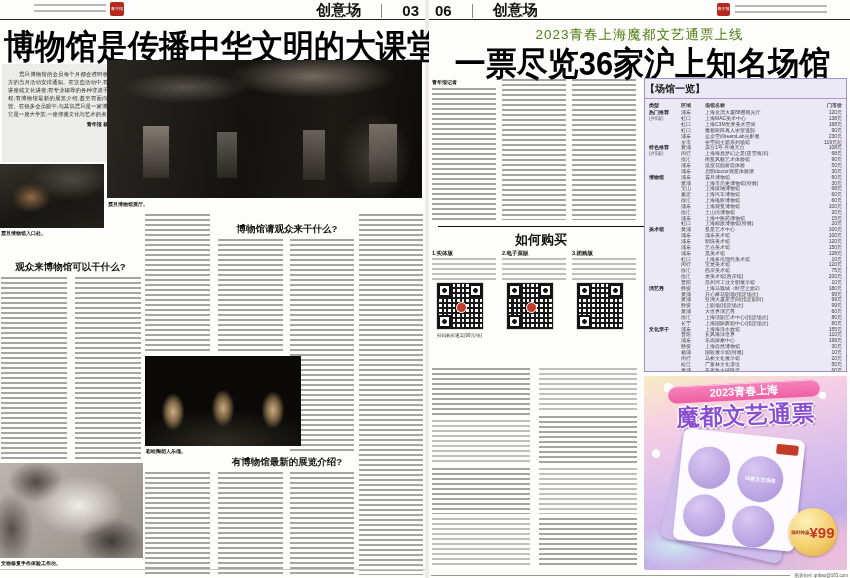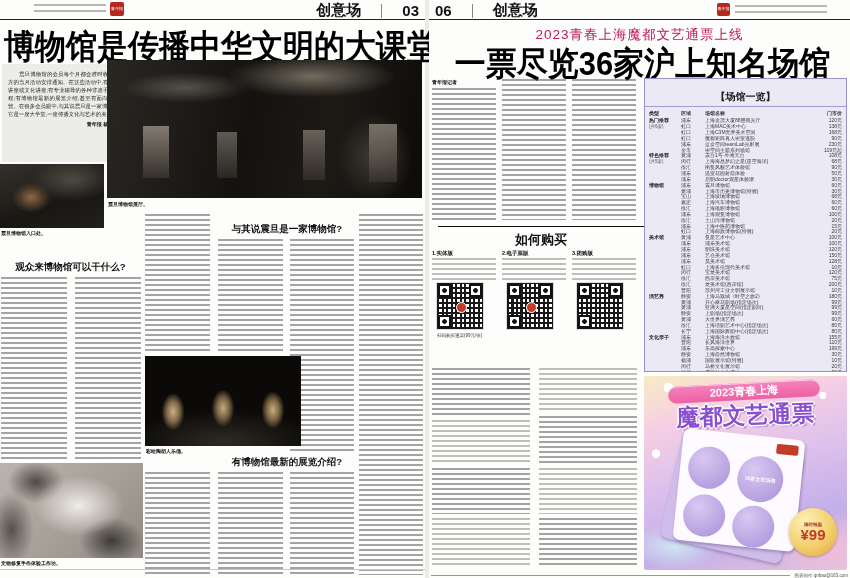--- a/index.html
+++ b/index.html
@@ -53,22 +53,22 @@
       repeating-linear-gradient(90deg,#181818 0 2px,transparent 2px 4.5px),
       repeating-linear-gradient(0deg,#181818 0 2px,rgba(255,255,255,.95) 2px 5px);
       position:absolute;outline:1px solid #ddd;}
   .qr .f{position:absolute;width:9px;height:9px;border:2px solid #111;
          background:radial-gradient(circle at 50% 50%,#111 2px,#fff 2.6px);}
   .qr .f.tl{top:1px;left:1px}.qr .f.tr{top:1px;right:1px}.qr .f.bl{bottom:1px;left:1px}
   .qr .dot{position:absolute;left:50%;top:50%;width:9px;height:9px;margin:-4.5px 0 0 -4.5px;
            background:#c43b2a;border:1.5px solid #fff;border-radius:50%;}
   
   #venueTable{background:#ece9f6;border:1px solid #9e90c6;box-sizing:border-box;overflow:hidden;}
-  #venueTable .tTitle{font-size:10px;font-weight:bold;color:#1a1a1a;text-align:center;
-                      padding:11px 0 2px;border-bottom:1px solid #a89bcb;}
+  #venueTable .tTitle{font-size:10px;font-weight:bold;color:#1a1a1a;text-align:left;
+                      padding:3px 0 2px;border-bottom:1px solid #a89bcb;}
   .thead{display:flex;font-size:5px;font-weight:bold;color:#333;padding:2.5px 4px 2px;}
   .trow{display:flex;font-size:5px;color:#3a3a3a;height:5.85px;align-items:center;padding:0 4px;}
   .tc0{width:32px;font-weight:bold;color:#1a1a1a;white-space:nowrap;overflow:hidden;}
   .tc0.note{font-weight:normal;color:#555;font-size:4.5px;}
   .tc1{width:24px;white-space:nowrap;overflow:hidden;}
   .tc2{flex:1;white-space:nowrap;overflow:hidden;}
   .tc3{width:26px;text-align:right;white-space:nowrap;}
   
   #poster{background:
      radial-gradient(circle 8px at 12% 6%,#fff 0 60%,transparent 62%),
@@ -86,27 +86,27 @@
           text-shadow:-1.5px 0 #fff,1.5px 0 #fff,0 -1.5px #fff,0 1.5px #fff,2px 2.5px 0 rgba(110,70,160,.35);}
   .card{position:absolute;border-radius:7px;}
   .cardBack{left:26px;top:64px;width:124px;height:112px;background:#cebcea;transform:rotate(13deg);box-shadow:1px 2px 3px rgba(90,60,130,.35);}
   .cardFront{left:34px;top:58px;width:122px;height:112px;background:#fdfbff;transform:rotate(6deg);
              box-shadow:1px 2px 3px rgba(90,60,130,.4);overflow:hidden;}
   .cc{position:absolute;border-radius:50%;background:radial-gradient(circle at 35% 30%,#d9c8f2,#a98fd8);}
   .cardFront .seal2{position:absolute;right:6px;top:6px;width:22px;height:10px;background:#c43b2a;border-radius:2px;}
   .cc .glyph{position:absolute;left:50%;top:50%;transform:translate(-50%,-50%);color:#fff;font-size:5px;font-weight:bold;white-space:nowrap;opacity:.9;}
   .badge{position:absolute;right:10px;bottom:14px;width:48px;height:48px;border-radius:50%;
          background:radial-gradient(circle at 35% 28%,#fdf0b8,#f3cf6d 55%,#dfa93e);
-         box-shadow:0 1px 3px rgba(120,80,20,.5);display:flex;flex-direction:column;align-items:center;justify-content:center;}
+         box-shadow:0 1px 3px rgba(120,80,20,.5);display:flex;align-items:center;justify-content:center;}
   .badge .small{font-size:4.5px;color:#a23c1e;font-weight:bold;}
   .badge .price{font-size:15px;font-weight:900;color:#c0392b;line-height:15px;}
   .footLine{position:absolute;display:flex;align-items:center;gap:4px;}
   .footLine .ln{flex:1;height:1px;background:#999;}
   .footLine .tx{font-size:4.5px;color:#555;white-space:nowrap;}
-  .kicker{font-size:13.5px;color:#be185d;text-align:center;letter-spacing:1px;}
+  .kicker{font-size:13.5px;color:#4d7c0f;text-align:center;letter-spacing:1px;}
   .leadBox{background:#ececea;box-sizing:border-box;padding:6px 6px;}
   .leadText{font-size:5.4px;line-height:8px;color:#1c1c1c;text-align:justify;text-indent:11px;}
   .byline{font-size:5px;font-weight:bold;color:#111;text-align:right;margin-top:3px;}
   .qrCaption{font-size:4.5px;color:#333;white-space:nowrap;}
   .introLead{font-size:5px;font-weight:bold;color:#111;white-space:nowrap;}
 </style>
 </head>
 <body>
 
 <div class="page" id="pageL">
@@ -139,21 +139,21 @@
 
   <div class="abs photo photoHall" style="left:107px;top:60px;width:315px;height:138px;">
     <div class="caseGlow" style="left:36px;top:66px;width:26px;height:52px;"></div>
     <div class="caseGlow" style="left:110px;top:72px;width:20px;height:46px;opacity:.55;"></div>
     <div class="caseGlow" style="left:196px;top:70px;width:22px;height:50px;opacity:.6;"></div>
     <div class="caseGlow" style="left:262px;top:64px;width:28px;height:58px;opacity:.7;"></div>
   </div>
   <div class="abs caption" style="left:108px;top:201px;width:150px;">震旦博物馆展厅。</div>
 
   <div class="abs sim" style="left:145px;top:214px;width:65px;height:139px;"></div>
-  <div class="abs secTitle" style="left:218px;top:223px;width:138px;">与其说震旦是一家博物馆?</div>
+  <div class="abs secTitle" style="left:218px;top:223px;width:138px;">博物馆请观众来干什么?</div>
   <div class="abs sim" style="left:218px;top:239px;width:65px;height:114px;"></div>
   <div class="abs sim" style="left:290px;top:239px;width:64px;height:214px;"></div>
   <div class="abs sim" style="left:359px;top:214px;width:64px;height:361px;"></div>
 
   <div class="abs photo photoFig" style="left:145px;top:356px;width:156px;height:90px;"></div>
   <div class="abs caption" style="left:146px;top:448px;width:156px;">彩绘陶胡人乐俑。</div>
 
   <div class="abs secTitle" style="left:218px;top:456px;width:138px;">有博物馆最新的展览介绍?</div>
   <div class="abs sim" style="left:145px;top:472px;width:65px;height:103px;"></div>
   <div class="abs sim" style="left:218px;top:472px;width:65px;height:103px;"></div>

